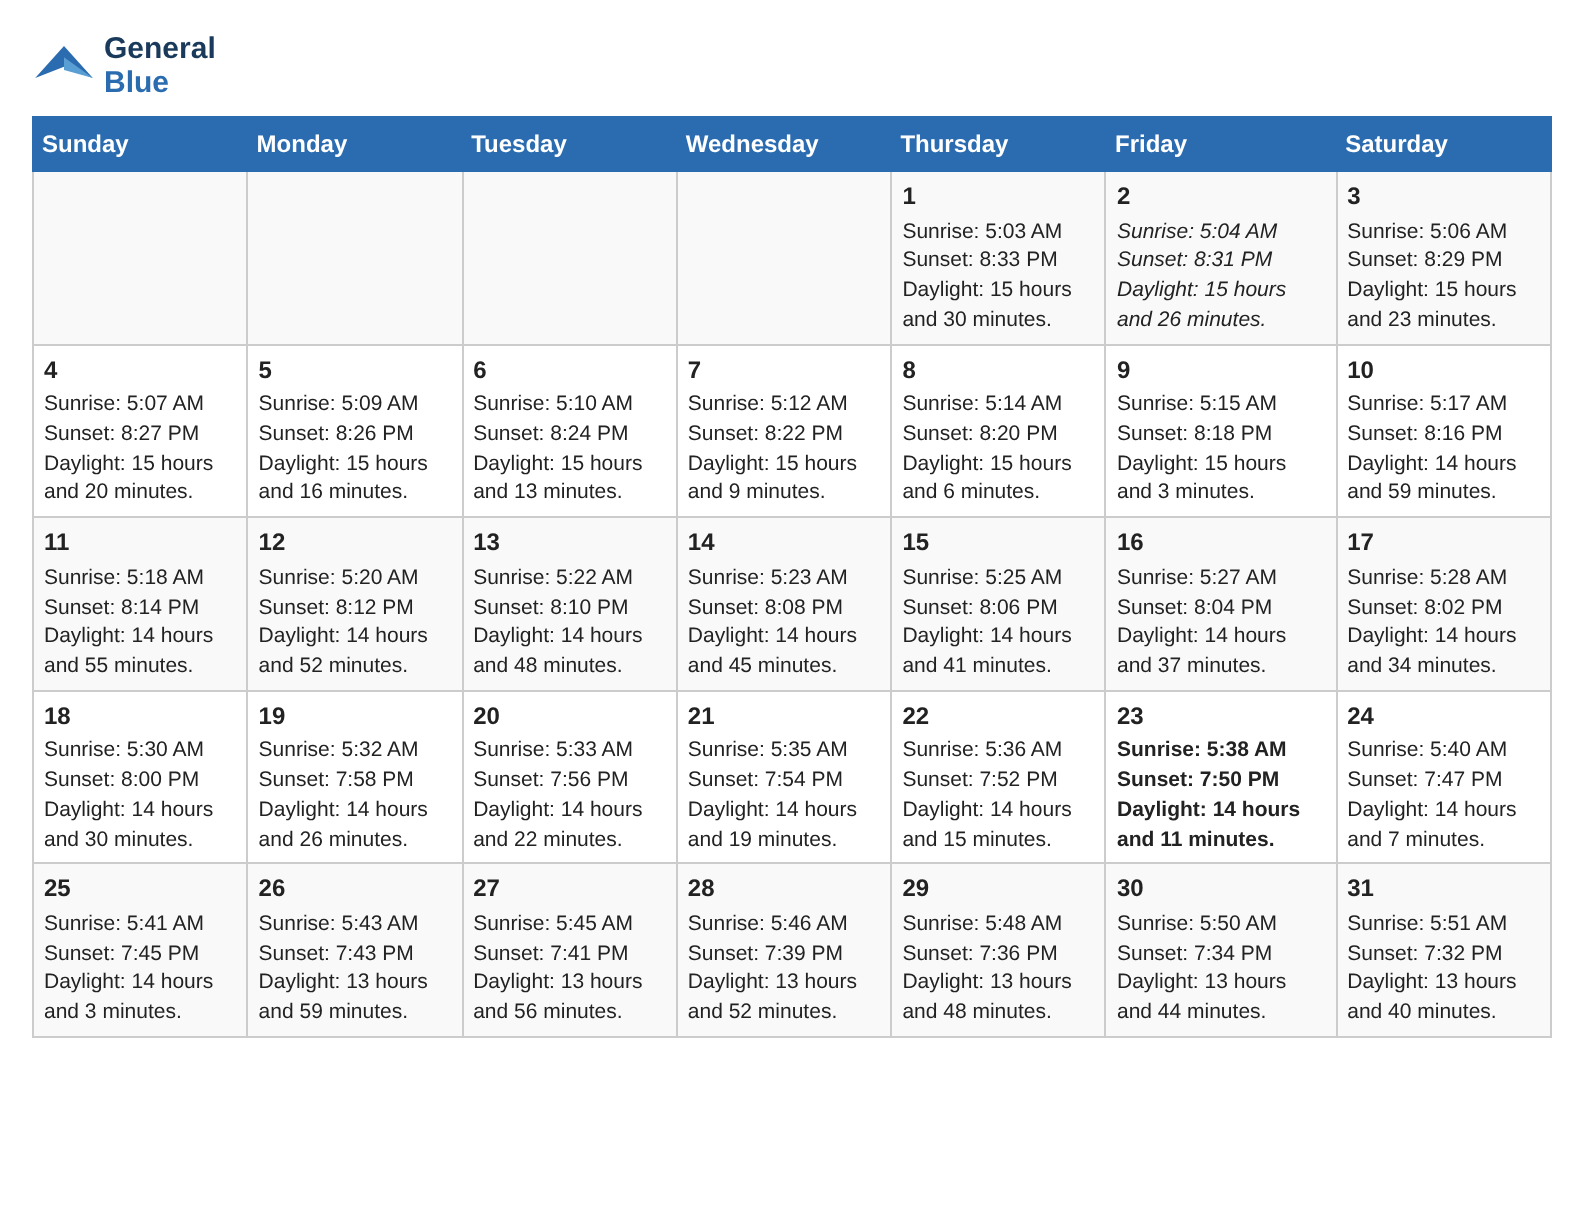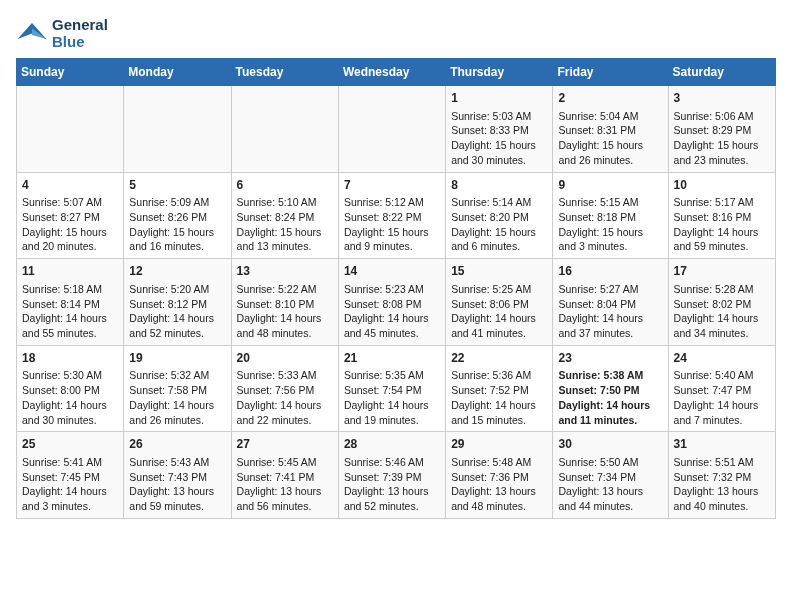--- a/index.html
+++ b/index.html
@@ -119,21 +119,21 @@
         <td class="empty"></td>
         <td>
           <span class="day-number">1</span>
           <div class="day-info" style="white-space: pre-line;">Sunrise: 5:03 AM
 Sunset: 8:33 PM
 Daylight: 15 hours
 and 30 minutes.</div>
         </td>
         <td>
           <span class="day-number">2</span>
-          <div class="day-info" style="white-space: pre-line;">Sunrise: 5:04 AM
+          <div class="day-info" style="white-space: pre-line; font-style: italic;">Sunrise: 5:04 AM
 Sunset: 8:31 PM
 Daylight: 15 hours
 and 26 minutes.</div>
         </td>
         <td>
           <span class="day-number">3</span>
           <div class="day-info" style="white-space: pre-line;">Sunrise: 5:06 AM
 Sunset: 8:29 PM
 Daylight: 15 hours
 and 23 minutes.</div>

